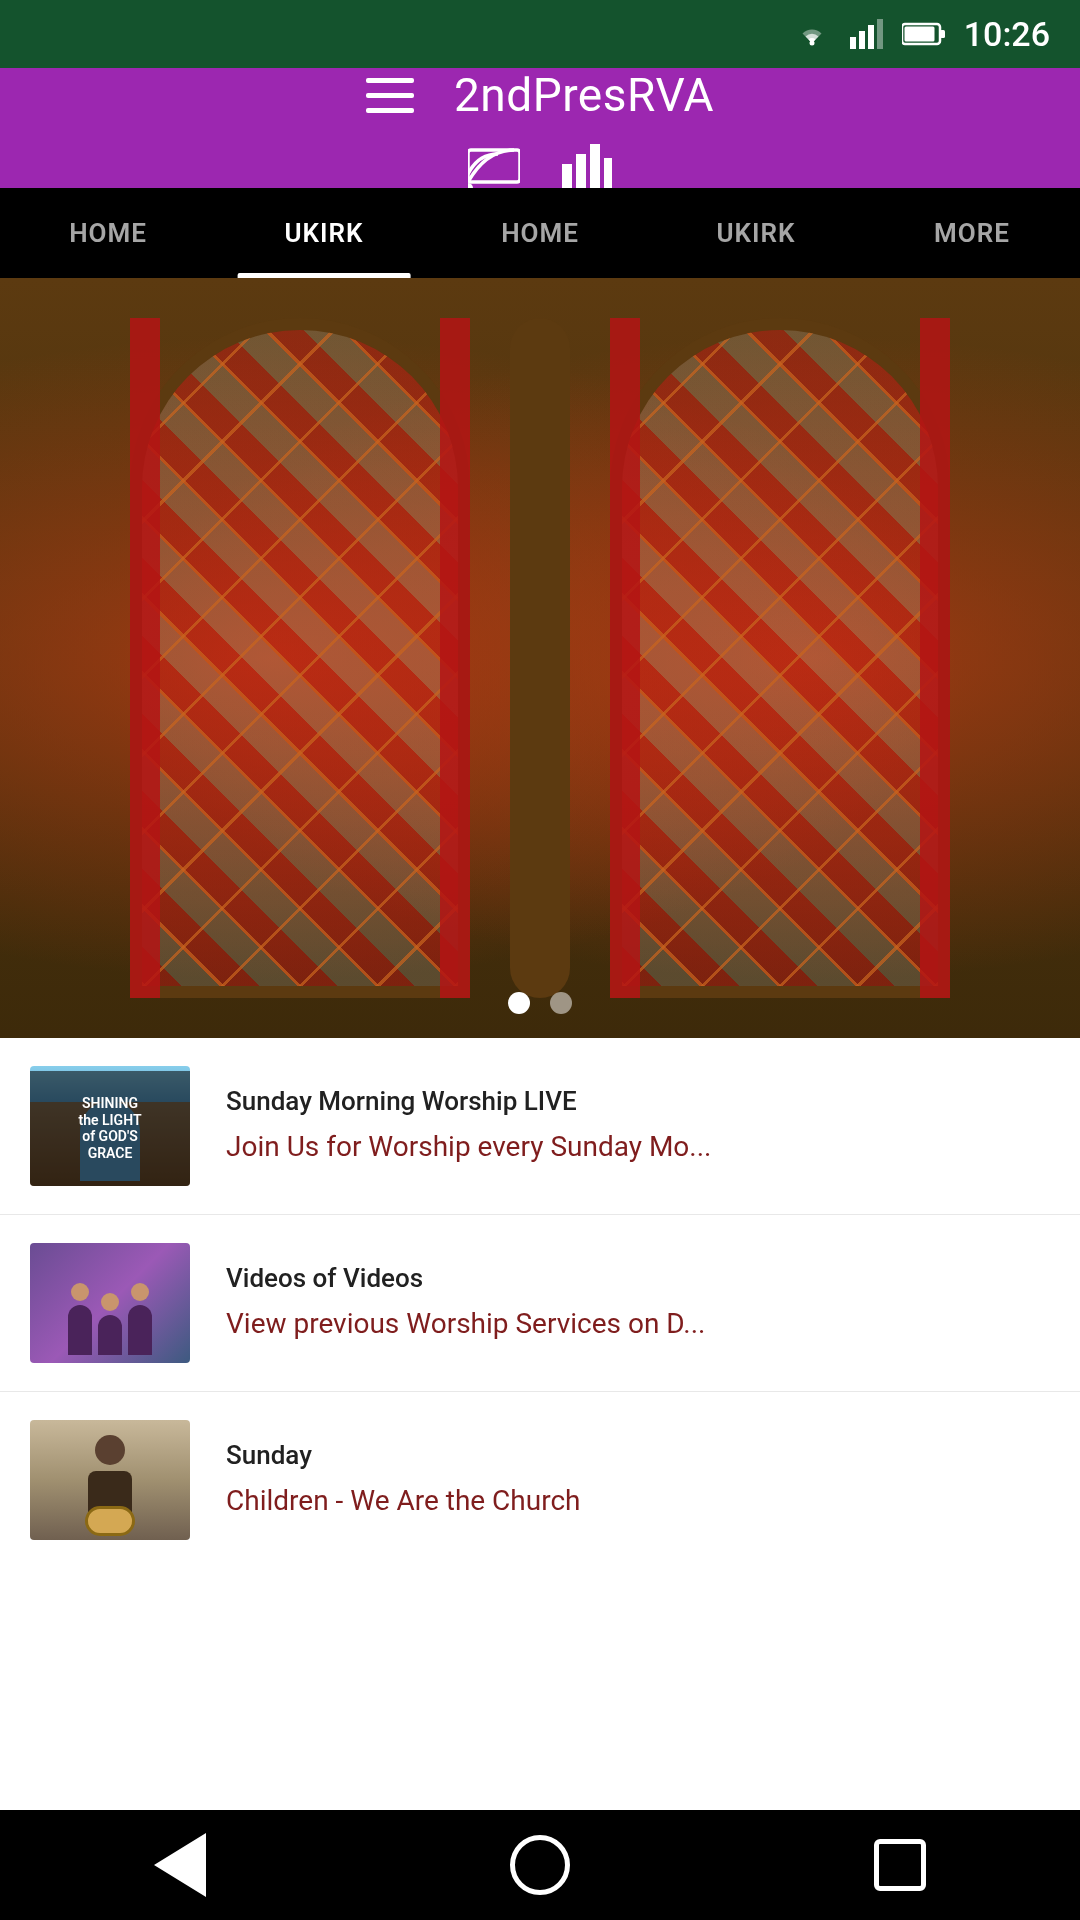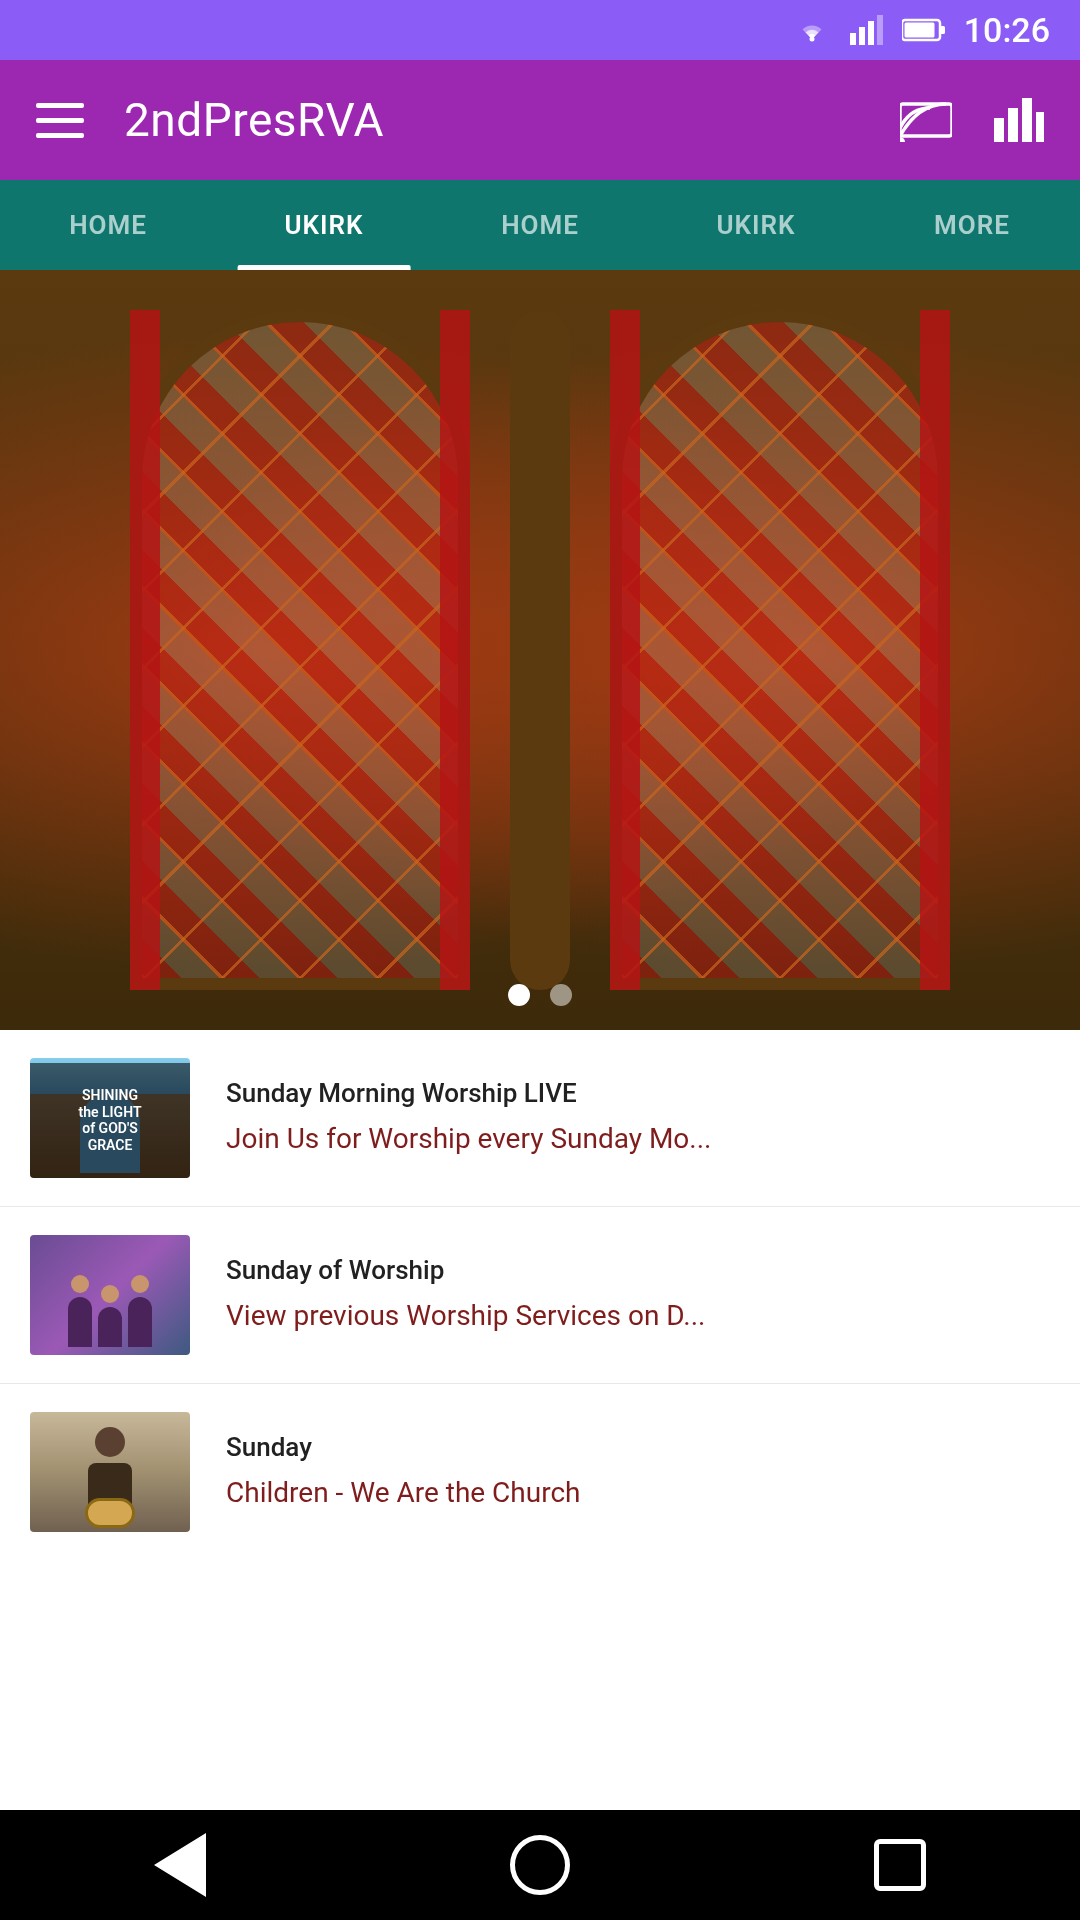--- a/index.html
+++ b/index.html
@@ -8,22 +8,22 @@
       width: 1080px;
       height: 1920px;
       font-family: 'Roboto', Arial, sans-serif;
       background: #fff;
       overflow: hidden;
     }
 
     
     .status-bar {
       width: 100%;
-      height: 60px;
-      background: #8b5cf6;
+      height: 68px;
+      background: #14532d;
       display: flex;
       align-items: center;
       justify-content: flex-end;
       padding: 0 30px;
       gap: 20px;
     }
     .status-icons {
       display: flex;
       align-items: center;
       gap: 18px;
@@ -36,20 +36,21 @@
 
     
     .app-bar {
       width: 100%;
       height: 120px;
       background: #9C27B0;
       display: flex;
       align-items: center;
       padding: 0 36px;
       justify-content: space-between;
+      flex-direction: column;
     }
     .app-bar-left {
       display: flex;
       align-items: center;
       gap: 40px;
     }
     .hamburger-icon {
       display: flex;
       flex-direction: column;
       gap: 10px;
@@ -71,21 +72,21 @@
     .app-bar-right {
       display: flex;
       align-items: center;
       gap: 40px;
     }
 
     
     .nav-tabs {
       width: 100%;
       height: 90px;
-      background: #0f766e;
+      background: #000000;
       display: flex;
       align-items: flex-end;
     }
     .nav-tab {
       flex: 1;
       height: 90px;
       display: flex;
       align-items: center;
       justify-content: center;
       color: rgba(255,255,255,0.65);
@@ -499,21 +500,21 @@
             <div class="figure" style="height:40px;"></div>
           </div>
           <div style="display:flex;flex-direction:column;align-items:center;">
             <div class="figure-head"></div>
             <div class="figure"></div>
           </div>
         </div>
       </div>
     </div>
     <div class="item-content">
-      <div class="item-title">Sunday of Worship</div>
+      <div class="item-title">Videos of Videos</div>
       <div class="item-subtitle">View previous Worship Services on D...</div>
     </div>
   </div>
 
   <div class="list-item">
     <div class="item-thumbnail">
       <div class="thumb-music">
 
         <div style="display:flex;flex-direction:column;align-items:center;position:relative;">
           <div style="width:30px;height:30px;background:#5a4030;border-radius:50%;margin-bottom:6px;"></div>

